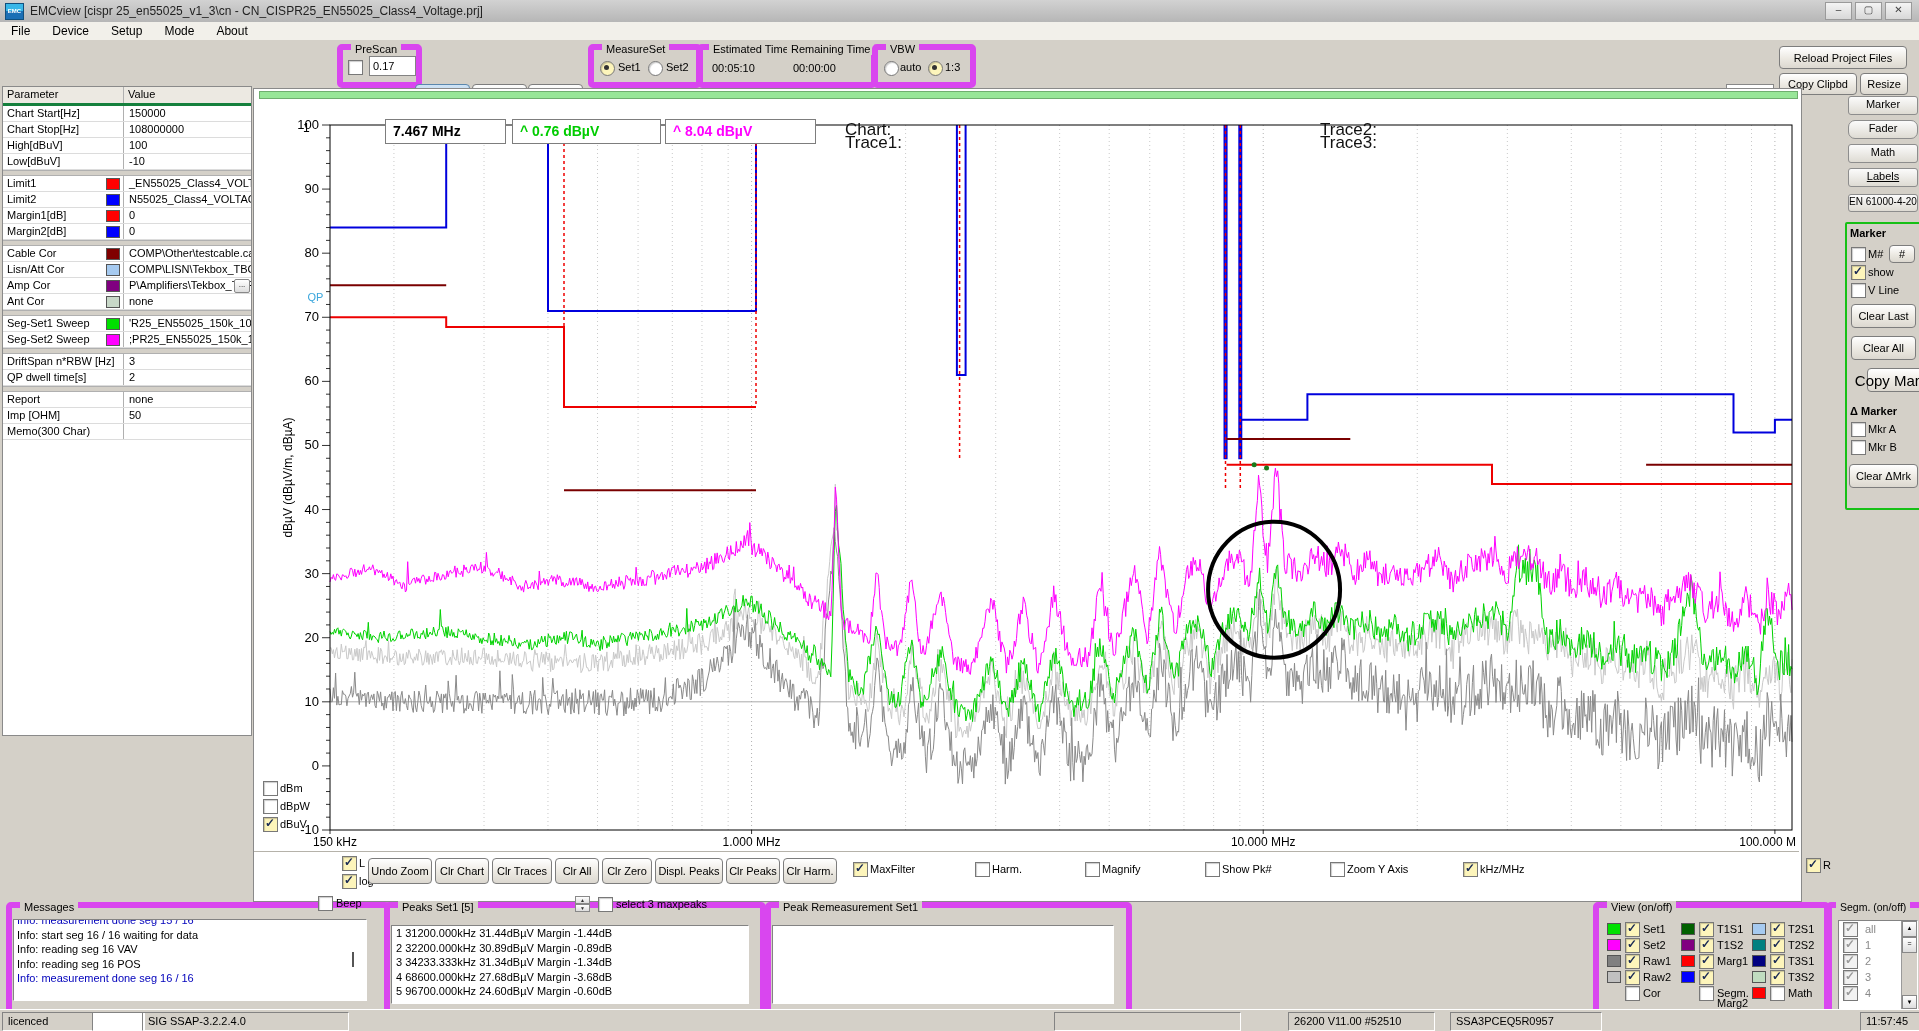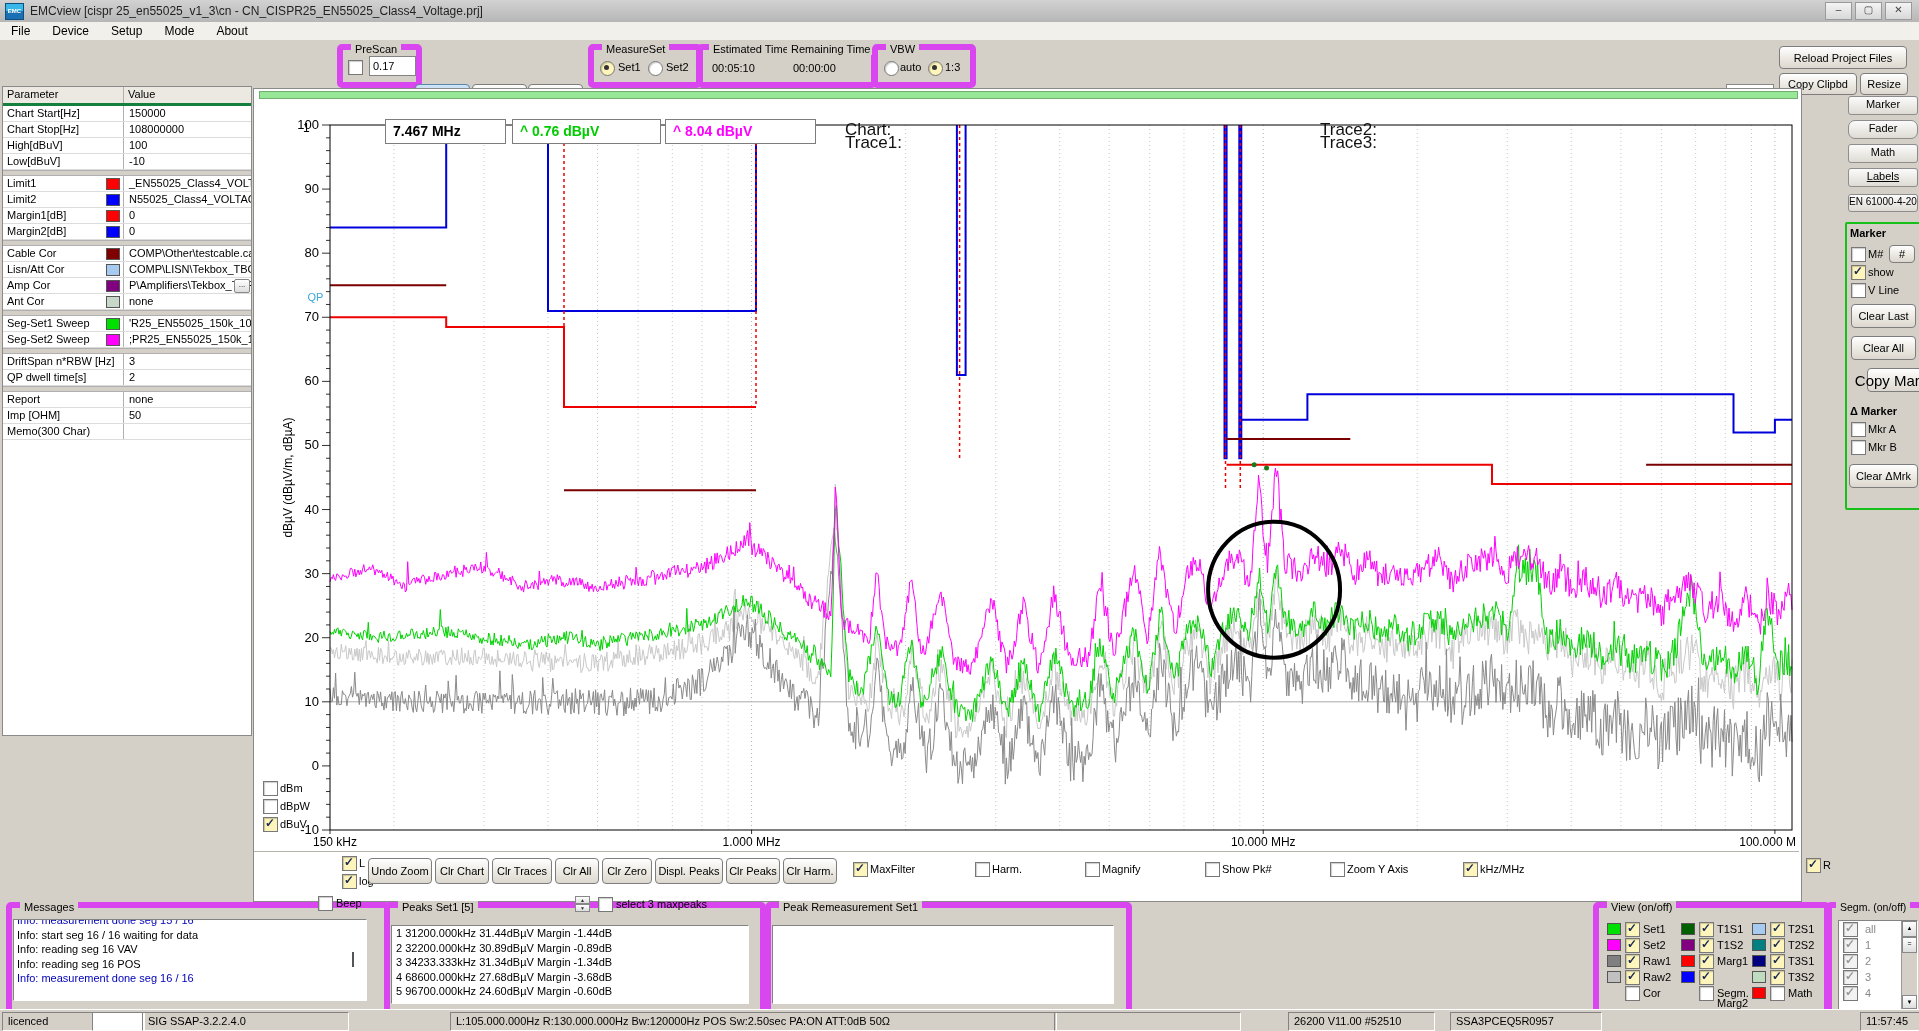--- a/index.html
+++ b/index.html
@@ -646,18 +646,17 @@
       <div style="height:14px;background:linear-gradient(#fff,#ddd);border:1px solid #888;font-size:7px;text-align:center;line-height:12px">=</div>
       <div style="position:absolute;bottom:0;width:100%;height:14px;background:linear-gradient(#fff,#ddd);border:1px solid #888;font-size:6px;text-align:center;line-height:12px;box-sizing:border-box">▼</div>
     </div>
   </div>
 </div>
 
 <div id="statusbar" class="abs">
   <div class="statseg" style="left:2px;width:86px">licenced</div>
   <div class="statseg" style="left:92px;width:46px;background:#fff"></div>
   <div class="statseg" style="left:142px;width:200px">SIG SSAP-3.2.2.4.0</div>
-  <div class="statseg" style="left:450px;width:600px">L:105.000.000Hz R:130.000.000Hz Bw:120000Hz POS Sw:2.50sec PA:ON ATT:0dB 50Ω</div>
   <div class="statseg" style="left:1054px;width:180px"></div>
   <div class="statseg" style="left:1288px;width:140px">26200 V11.00 #52510</div>
   <div class="statseg" style="left:1450px;width:145px">SSA3PCEQ5R0957</div>
   <div class="statseg" style="left:1860px;width:55px">11:57:45</div>
 </div>
 
 </body></html>

